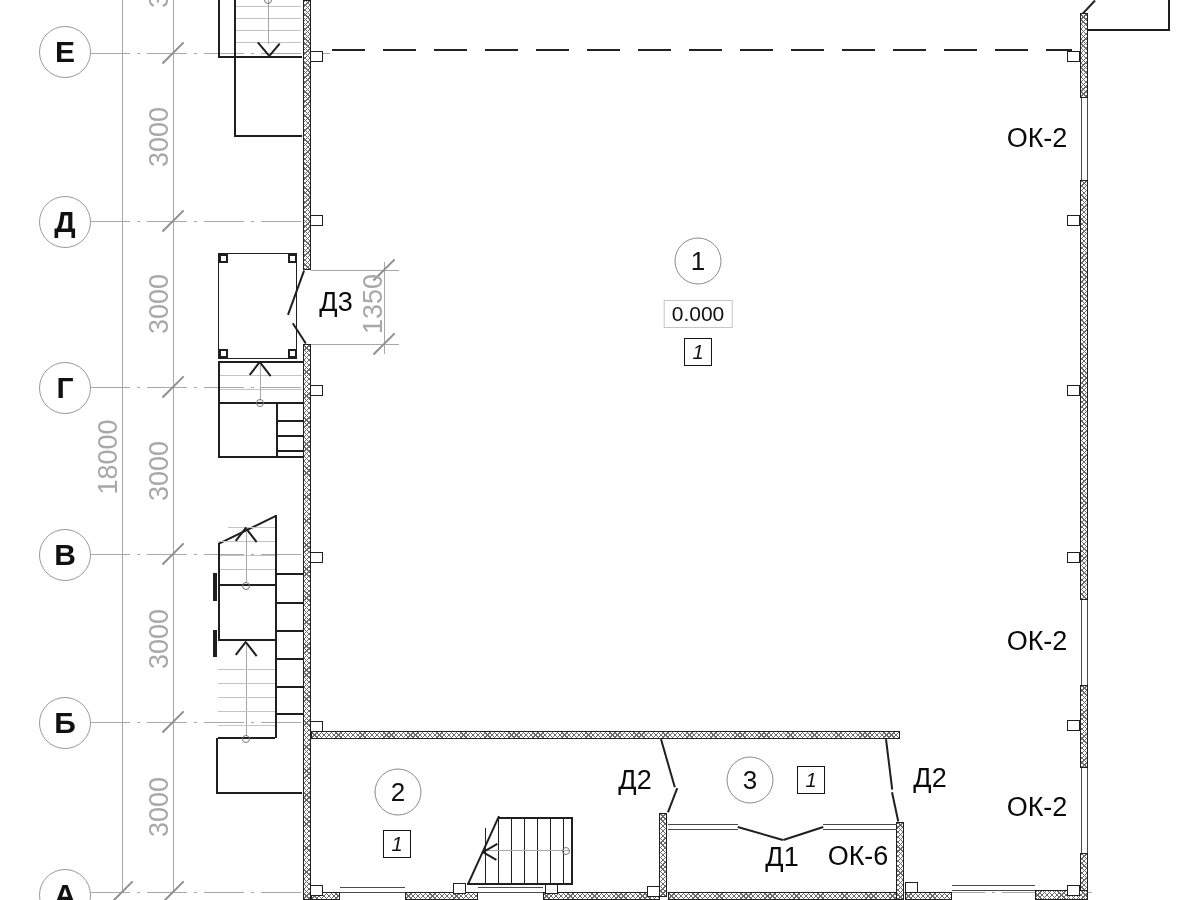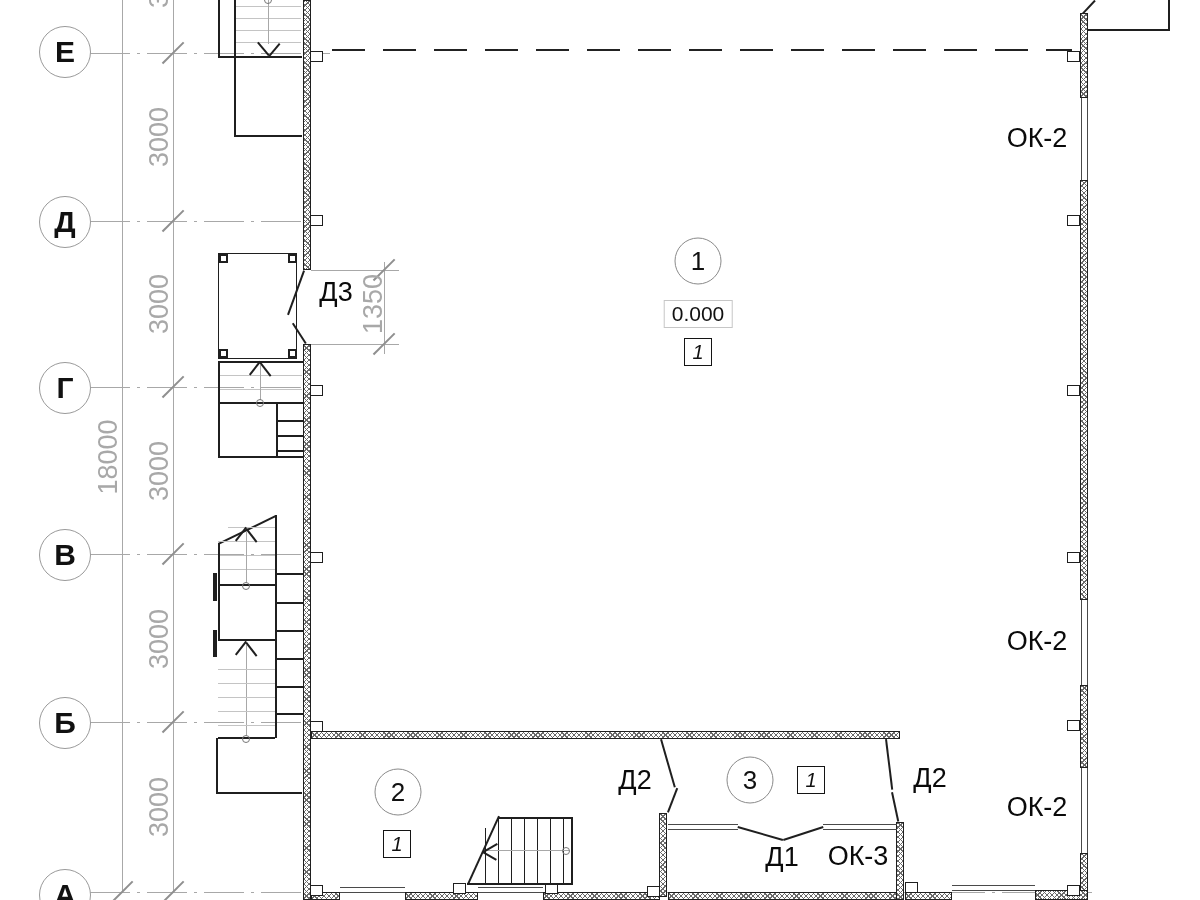--- a/index.html
+++ b/index.html
@@ -260,22 +260,22 @@
       <span>1</span>
     </div>
 
   <div class="ctr rmc" style="left:750px;top:780px">
       <span>3</span>
     </div>
   <div class="ctr fb" style="left:811px;top:780px">
       <span>1</span>
     </div>
 
-  <div class="ctr dl" style="left:336px;top:292px">Д3</div>
+  <div class="ctr dl" style="left:336px;top:302px">Д3</div>
   <div class="ctr dl" style="left:635px;top:780px">Д2</div>
   <div class="ctr dl" style="left:930px;top:778px">Д2</div>
   <div class="ctr dl" style="left:782px;top:857px">Д1</div>
-  <div class="ctr dl" style="left:858px;top:856px">ОК-3</div>
+  <div class="ctr dl" style="left:858px;top:856px">ОК-6</div>
   <div class="ctr dl" style="left:1037px;top:138px">ОК-2</div>
   <div class="ctr dl" style="left:1037px;top:641px">ОК-2</div>
   <div class="ctr dl" style="left:1037px;top:807px">ОК-2</div>
 
 </div>
 
 </body></html>

